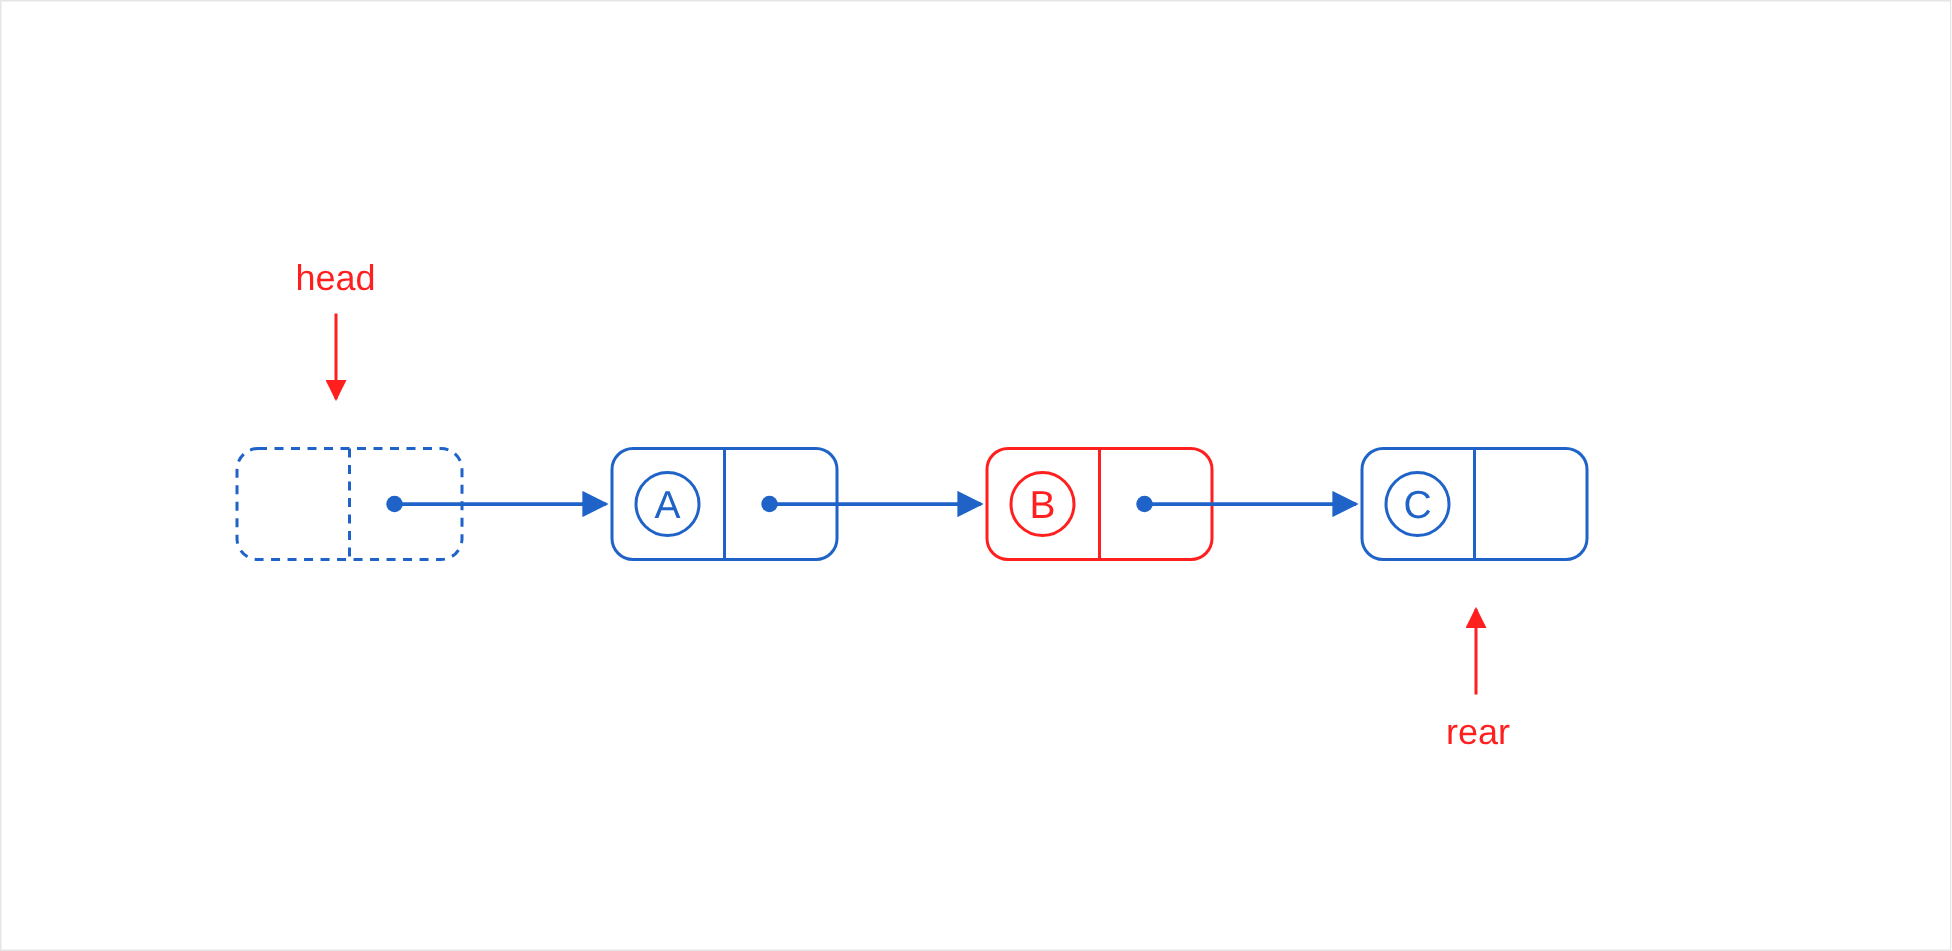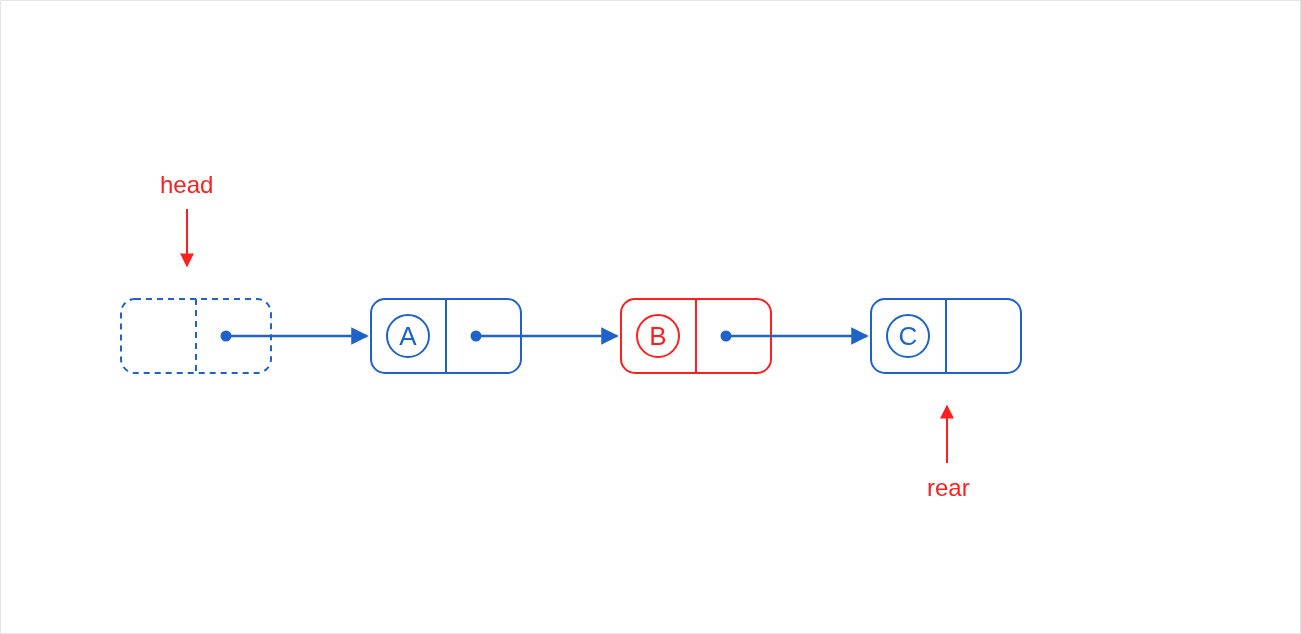--- a/index.html
+++ b/index.html
@@ -10,20 +10,21 @@
     font-family: -apple-system, "Helvetica Neue", Arial, sans-serif;
     background: #fff;
   }
   .frame {
     box-sizing: border-box;
     width: 1301px;
     height: 634px;
     border: 1px solid #e5e5e5;
     position: relative;
     background: #fff;
+    padding-left: 37px;
   }
   svg { display: block; }
   .lbl {
     font-size: 24px;
     fill: #ff1f1f;
     font-family: -apple-system, "Helvetica Neue", Arial, sans-serif;
   }
   .datatxt {
     font-size: 26px;
     font-family: -apple-system, "Helvetica Neue", Arial, sans-serif;

